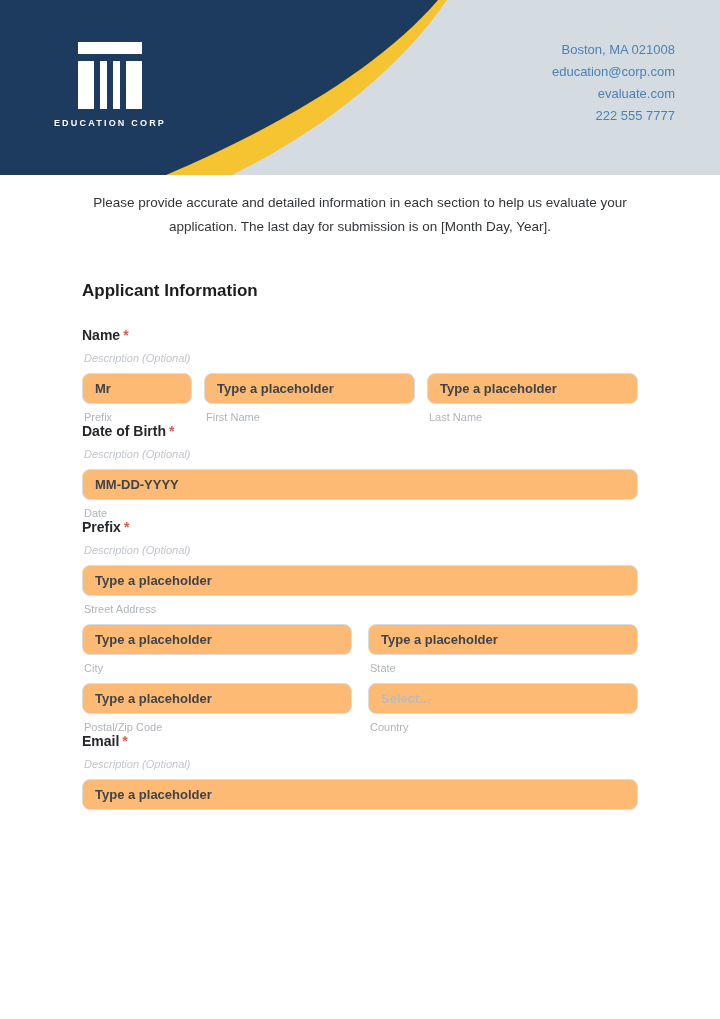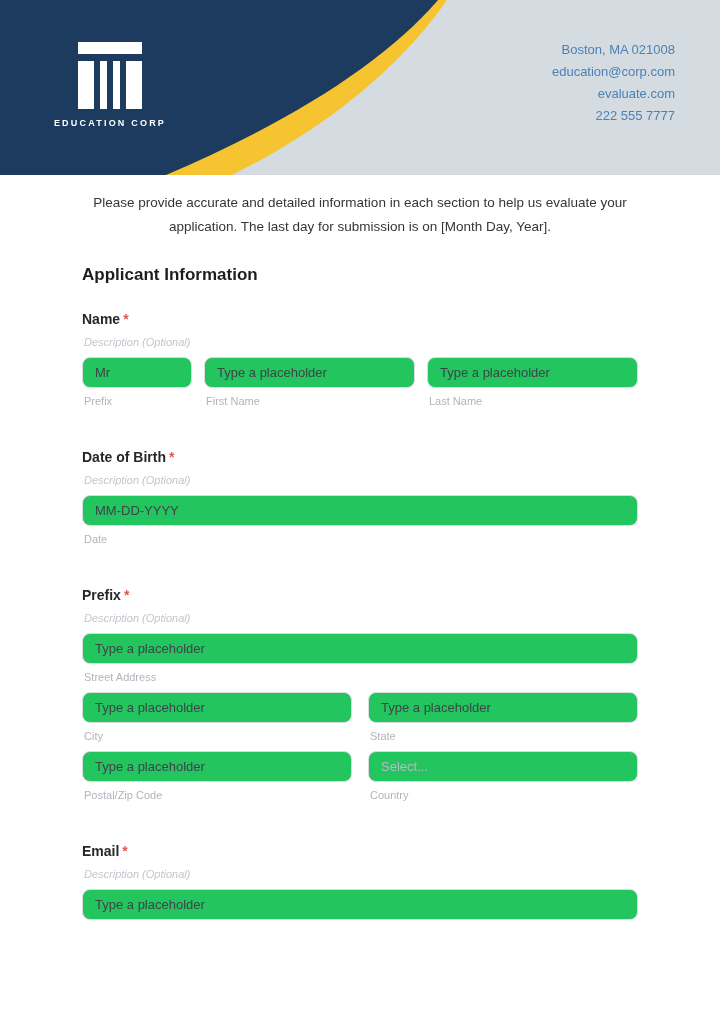--- a/index.html
+++ b/index.html
@@ -43,47 +43,48 @@
     font-size: 24px; font-weight: bold; color: #1c1d1f;
     text-align: center; letter-spacing: 0.2px;
   }
   .form-subtitle {
     margin: 16px auto 0;
     max-width: 540px;
     font-size: 13.5px; color: #333639;
     line-height: 24px; text-align: center;
   }
   .section-heading {
-    margin-top: 26px;
+    margin-top: 42px;
     font-size: 17px; font-weight: bold; color: #1c1d1f;
   }
-  .field-group { margin-top: 42px; }
+  .field-group { }
   .field-group.first { margin-top: 26px; }
   .field-label { font-size: 14px; font-weight: bold; color: #26272b; }
   .req { color: #e0584e; margin-left: 3px; font-weight: bold; }
   .field-desc {
     margin-top: 9px;
     font-size: 11px; font-style: italic; color: #c2c6cc;
     padding-left: 2px;
   }
   .input-row { display: flex; gap: 12px; margin-top: 9px; }
   .input-row.wide-gap { gap: 16px; }
   .input-col { display: flex; flex-direction: column; }
   .w-prefix { width: 110px; }
   .w-flex { flex: 1; }
   .w-half { width: 270px; }
   .w-full { width: 100%; }
   .text-input {
     height: 31px; width: 100%;
     border: 1px solid #dadcdf; border-radius: 8px;
-    background: #22c55e;
+    background: #fdba74;
     padding: 0 12px;
     font-size: 13px; color: #3f434a;
     font-family: "Liberation Sans", "DejaVu Sans", sans-serif;
     outline: none;
+    font-weight: bold;
   }
   .text-input::placeholder { color: #b7bcc3; }
   .sublabel {
     margin-top: 7px;
     font-size: 11px; color: #b0b5bc;
     padding-left: 2px;
   }
 </style>
 </head>
 <body>

